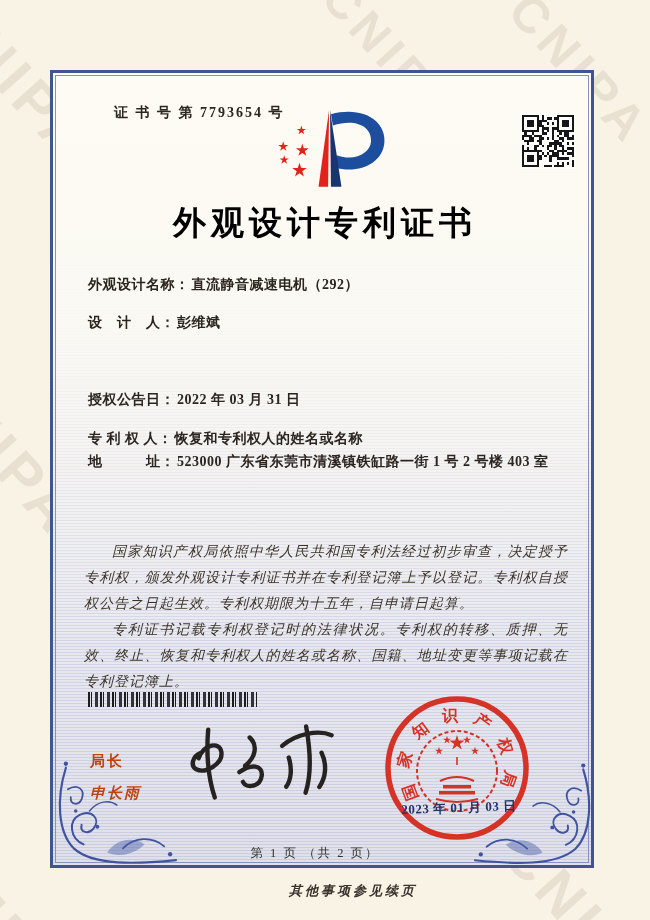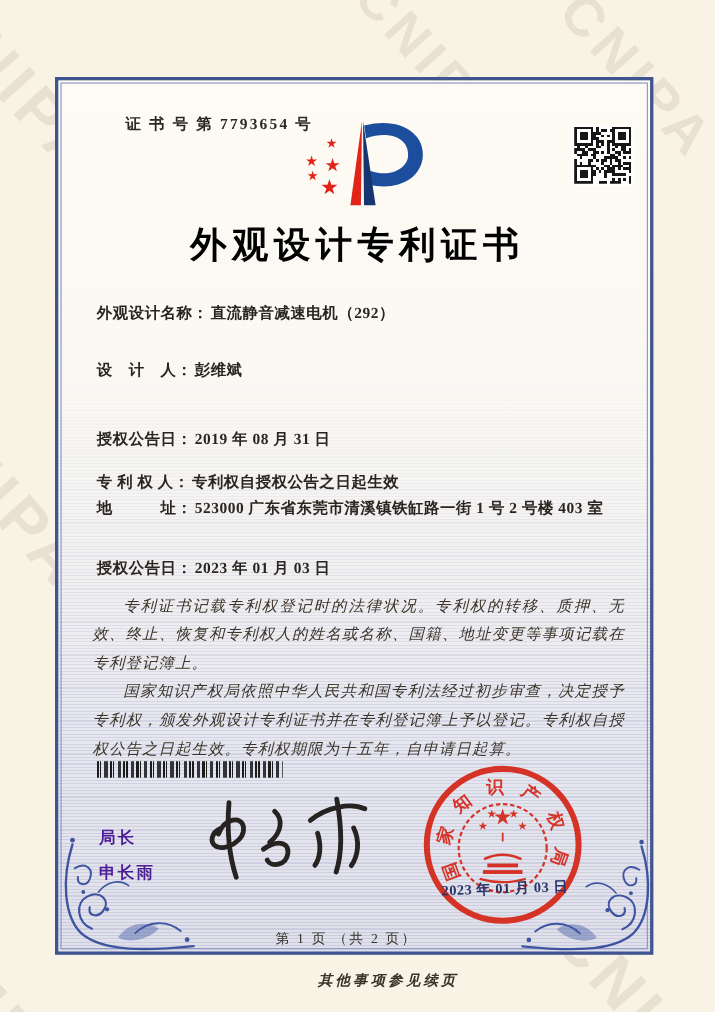--- a/index.html
+++ b/index.html
@@ -62,24 +62,24 @@
   .barcode{
     position:absolute; left:88px; top:692px; width:169px; height:15px;
     background:repeating-linear-gradient(90deg,
       #1c1c1c 0px,#1c1c1c 2px, transparent 2px,transparent 3px,
       #1c1c1c 3px,#1c1c1c 4px, transparent 4px,transparent 7px,
       #33333a 7px,#33333a 10px, transparent 10px,transparent 12px);
   }
   
   .signer-title,.signer-name{
     position:absolute; left:90px; font-family:"Liberation Sans", sans-serif;
-    font-weight:700; font-size:15px; color:#4c1d95; letter-spacing:2px;
+    font-weight:700; font-size:15px; color:#c2410c; letter-spacing:2px;
   }
   .signer-title{top:752px;}
-  .signer-name{top:784px;}
+  .signer-name{top:784px;font-style:italic;}
   .signature{position:absolute; left:175px; top:719px; width:170px; height:88px; transform:rotate(-3deg);}
   
   .seal{position:absolute; left:382px; top:693px; width:150px; height:150px; opacity:0.95;}
   .seal-date{
     position:absolute; left:392px; top:799px; width:134px; text-align:center;
     font-size:13px; font-weight:700; color:#253468; letter-spacing:0.5px;
     transform:rotate(-2deg); white-space:nowrap;
   }
   
   .page-indicator{
@@ -395,39 +395,36 @@
           <rect x="48.0" y="48.0" width="2.4" height="2.4"></rect>
         </g>
       </svg>
   </div>
 
   <h1 class="title">外观设计专利证书</h1>
 
   <div class="field" style="top:276px">
     <span class="flabel">外观设计名称：</span><span class="fvalue">直流静音减速电机（292）</span>
   </div>
-  <div class="field" style="top:328px">
+  <div class="field" style="top:314px">
     <span class="flabel">设　计　人：</span><span class="fvalue">彭维斌</span>
   </div>
   <div class="field" style="top:391px">
-    <span class="flabel">授权公告日：</span><span class="fvalue">2019 年 08 月 31 日</span>
+    <span class="flabel">授权公告日：</span><span class="fvalue">2022 年 03 月 31 日</span>
   </div>
   <div class="field" style="top:430px">
-    <span class="flabel">专 利 权 人：</span><span class="fvalue">专利权自授权公告之日起生效</span>
+    <span class="flabel">专 利 权 人：</span><span class="fvalue">恢复和专利权人的姓名或名称</span>
   </div>
   <div class="field" style="top:453px">
     <span class="flabel">地　　　址：</span><span class="fvalue">523000 广东省东莞市清溪镇铁缸路一街 1 号 2 号楼 403 室</span>
   </div>
-  <div class="field" style="top:508px">
-    <span class="flabel">授权公告日：</span><span class="fvalue">2023 年 01 月 03 日</span>
-  </div>
 
   <div class="paras">
+    <p>国家知识产权局依照中华人民共和国专利法经过初步审查，决定授予专利权，颁发外观设计专利证书并在专利登记簿上予以登记。专利权自授权公告之日起生效。专利权期限为十五年，自申请日起算。</p>
     <p>专利证书记载专利权登记时的法律状况。专利权的转移、质押、无效、终止、恢复和专利权人的姓名或名称、国籍、地址变更等事项记载在专利登记簿上。</p>
-    <p>国家知识产权局依照中华人民共和国专利法经过初步审查，决定授予专利权，颁发外观设计专利证书并在专利登记簿上予以登记。专利权自授权公告之日起生效。专利权期限为十五年，自申请日起算。</p>
   </div>
 
   <div class="barcode"></div>
 
   <div class="signer-title">局长</div>
   <div class="signer-name">申长雨</div>
 
   <div class="signature">
     <svg viewBox="0 0 170 88" width="170" height="88" fill="none" stroke="#171310" stroke-width="4.4" stroke-linecap="round" opacity="0.92">
       <path d="M24,36 C30,22 46,20 47,31 C48,43 30,52 21,47 C15,43 18,34 26,31"></path>

